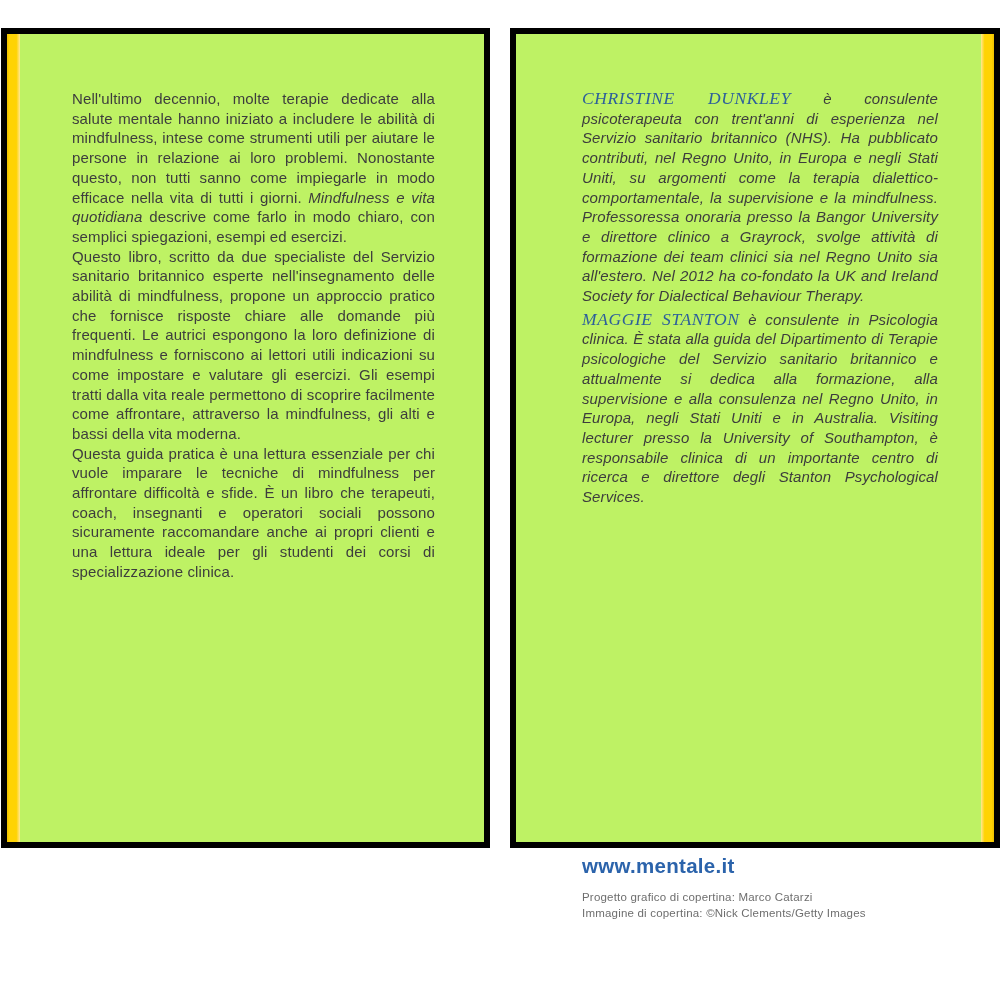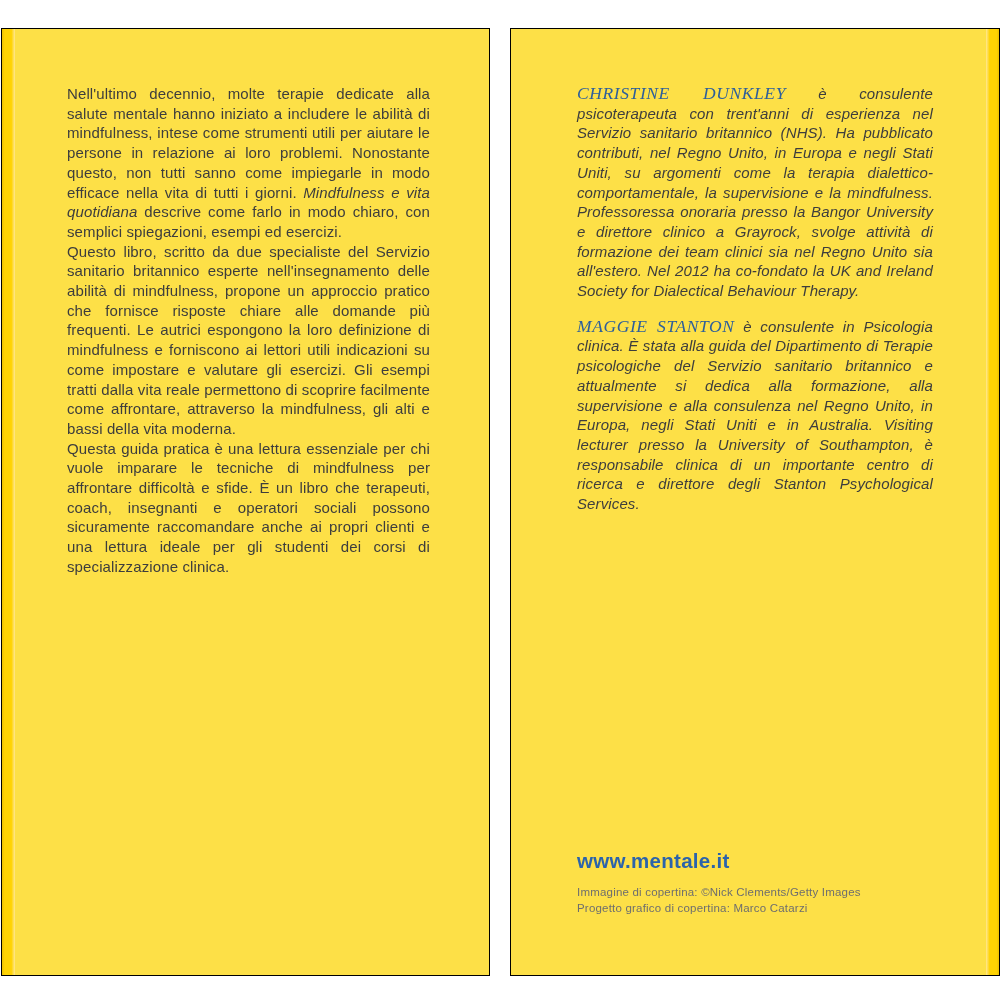--- a/index.html
+++ b/index.html
@@ -6,23 +6,23 @@
   body {
     width: 1000px; height: 1000px;
     background: #ffffff;
     position: relative;
     font-family: "Liberation Sans", sans-serif;
     -webkit-font-smoothing: antialiased;
   }
   .flap-panel {
     position: absolute;
     top: 28px;
-    height: 948px;
-    background: #fde047;
-    border: 1px solid #000000;
+    height: 820px;
+    background: #bef264;
+    border: 6px solid #000000;
     box-sizing: border-box;
   }
   .panel-left  { left: 1px;   width: 489px; }
   .panel-right { left: 510px; width: 490px; }
   .accent-stripe {
     position: absolute; top: 0; bottom: 0; width: 13px;
   }
   .stripe-left {
     left: 0;
     background: linear-gradient(to right, #edc000 0%, #ffd303 20%, #ffd303 72%, #ffe894 100%);
@@ -40,21 +40,21 @@
   }
   .synopsis-block {
     position: absolute; left: 65px; top: 55px; width: 363px;
   }
   .synopsis-block p { margin: 0; }
   .book-title-italic { font-style: italic; }
   .bio-block {
     position: absolute; left: 66px; top: 55px; width: 356px; font-style: italic;
   }
   .bio-block p { margin: 0; }
-  .bio-block p + p { margin-top: 16px; }
+  .bio-block p + p { margin-top: 4px; }
   .author-name {
     font-family: "Liberation Serif", serif;
     font-size: 17.5px;
     letter-spacing: 0.6px;
     color: #2d5f9b;
   }
   .website {
     position: absolute; left: 66px; top: 820px;
     font-size: 20.5px;
     font-weight: bold;
@@ -87,16 +87,16 @@
   <div class="accent-stripe stripe-right"></div>
 
   <div class="bio-block body-text">
     <p><span class="author-name">CHRISTINE DUNKLEY</span><span> è consulente psicoterapeuta con trent'anni di esperienza nel Servizio sanitario britannico (NHS). Ha pubblicato contributi, nel Regno Unito, in Europa e negli Stati Uniti, su argomenti come la terapia dialettico-comportamentale, la supervisione e la mindfulness. Professoressa onoraria presso la Bangor University e direttore clinico a Grayrock, svolge attività di formazione dei team clinici sia nel Regno Unito sia all'estero. Nel 2012 ha co-fondato la UK and Ireland Society for Dialectical Behaviour Therapy.</span></p>
     <p><span class="author-name">MAGGIE STANTON</span><span> è consulente in Psicologia clinica. È stata alla guida del Dipartimento di Terapie psicologiche del Servizio sanitario britannico e attualmente si dedica alla formazione, alla supervisione e alla consulenza nel Regno Unito, in Europa, negli Stati Uniti e in Australia. Visiting lecturer presso la University of Southampton, è responsabile clinica di un importante centro di ricerca e direttore degli Stanton Psychological Services.</span></p>
   </div>
 
   <div class="website">www.mentale.it</div>
 
   <div class="credits">
+    <div>Progetto grafico di copertina: Marco Catarzi</div>
     <div>Immagine di copertina: ©Nick Clements/Getty Images</div>
-    <div>Progetto grafico di copertina: Marco Catarzi</div>
   </div>
 </div>
 
 </body></html>

